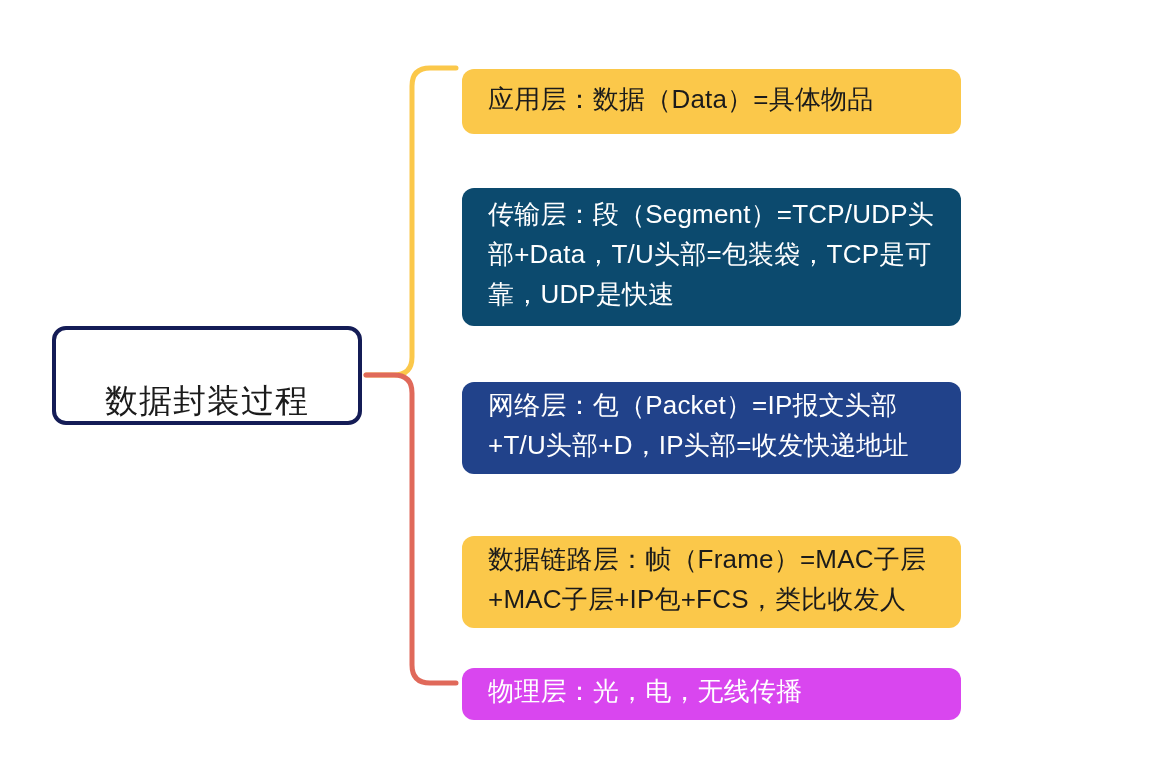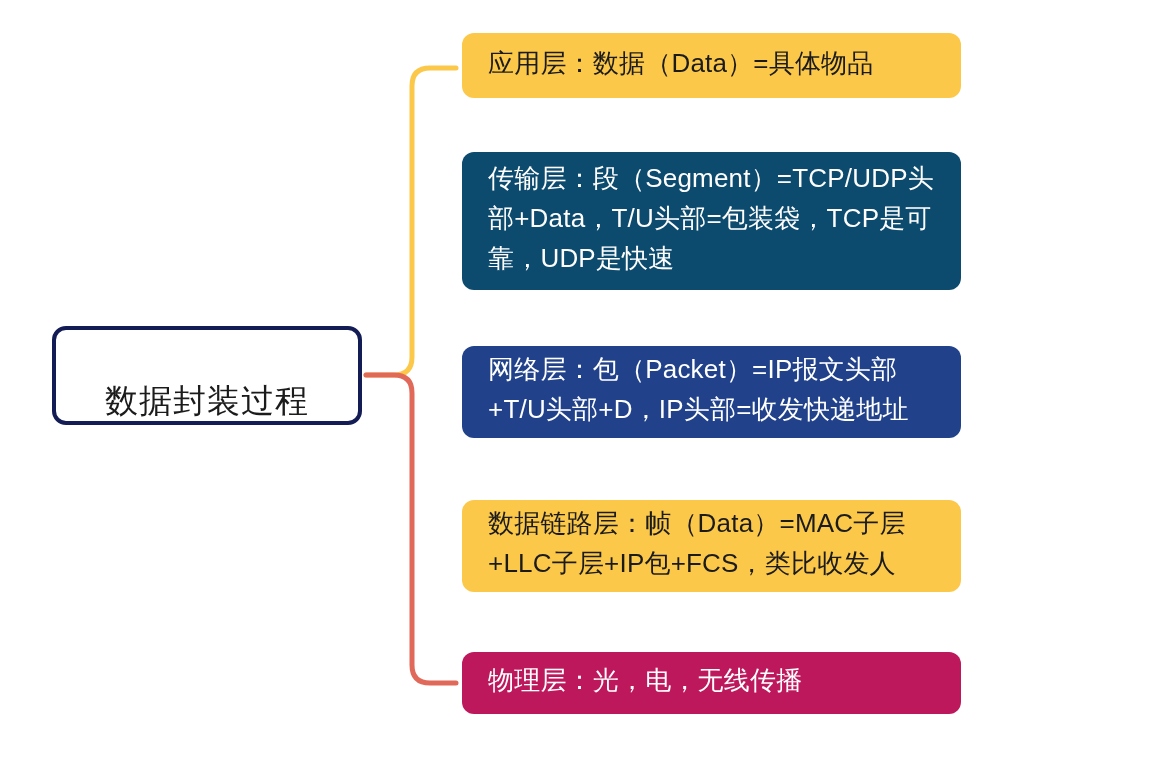--- a/index.html
+++ b/index.html
@@ -54,33 +54,34 @@
   .node {
     position: absolute;
     left: 462px;
     width: 499px;
     box-sizing: border-box;
     border-radius: 12px;
     padding: 3px 24px 9px 26px;
     display: flex;
     flex-direction: column;
     justify-content: center;
+    margin-top: 36px;
   }
   .node-label {
     font-size: 26px;
     line-height: 40px;
     letter-spacing: 0.2px;
     word-break: break-word;
   }
 
   .node-app       { top: 33px;  height: 65px;  background: #fbc84a; }
   .node-transport { top: 152px; height: 138px; background: #0c4a6e; }
   .node-network   { top: 346px; height: 92px;  background: #21428a; }
   .node-datalink  { top: 500px; height: 92px;  background: #fbc84a; }
-  .node-physical  { top: 652px; height: 62px;  background: #be185d; }
+  .node-physical  { top: 632px; height: 52px;  background: #d946ef; }
 
   .text-dark  { color: #1b1b1b; }
   .text-light { color: #ffffff; }
 </style>
 </head>
 <body>
 
 <div id="canvas">
 
   <svg id="connector-layer" viewBox="0 0 1149 771" width="1149" height="771">
@@ -100,20 +101,20 @@
 
   <div class="node node-transport">
     <span class="node-label text-light">传输层：段（Segment）=TCP/UDP头部+Data，T/U头部=包装袋，TCP是可靠，UDP是快速</span>
   </div>
 
   <div class="node node-network">
     <span class="node-label text-light">网络层：包（Packet）=IP报文头部+T/U头部+D，IP头部=收发快递地址</span>
   </div>
 
   <div class="node node-datalink">
-    <span class="node-label text-dark">数据链路层：帧（Data）=MAC子层+LLC子层+IP包+FCS，类比收发人</span>
+    <span class="node-label text-dark">数据链路层：帧（Frame）=MAC子层+MAC子层+IP包+FCS，类比收发人</span>
   </div>
 
   <div class="node node-physical">
     <span class="node-label text-light">物理层：光，电，无线传播</span>
   </div>
 
 </div>
 
 </body></html>

